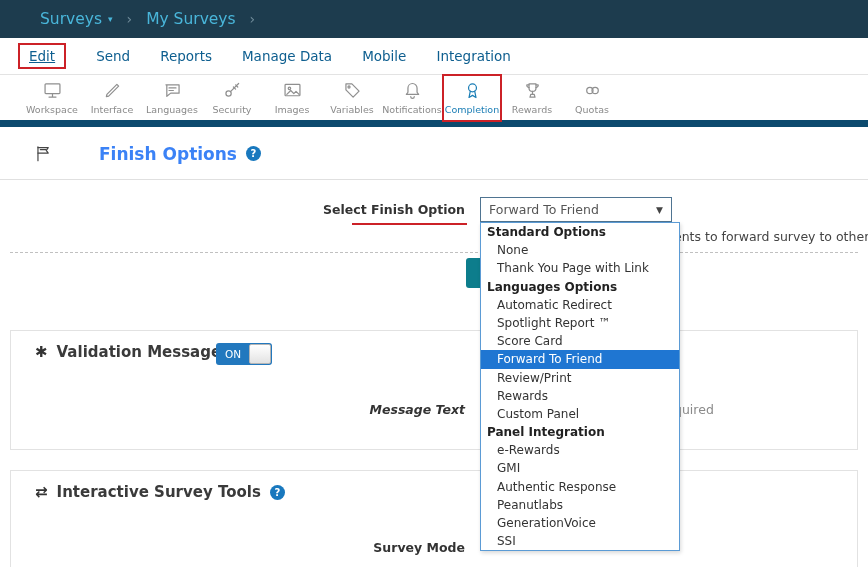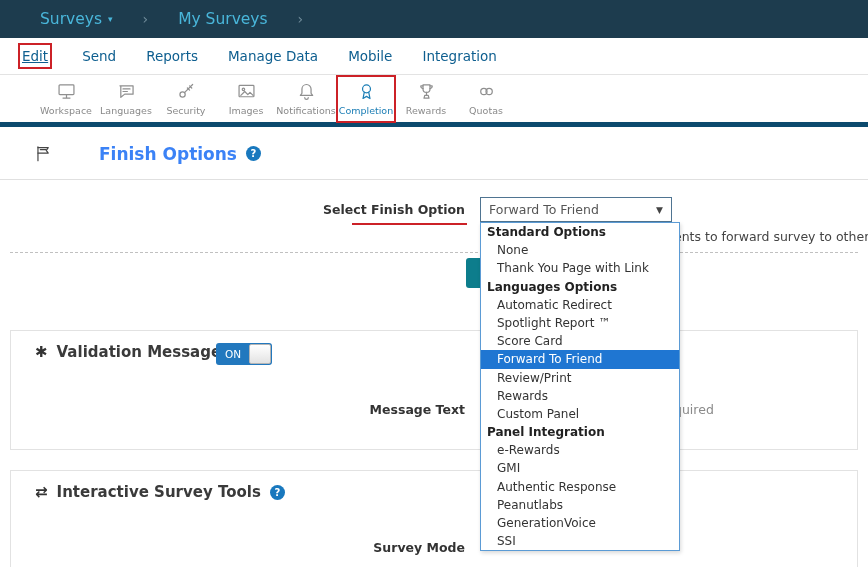--- a/index.html
+++ b/index.html
@@ -3,33 +3,33 @@
 <meta charset="utf-8">
 <style>
   html,body{margin:0;padding:0;}
   body{
     width:868px;height:567px;position:relative;overflow:hidden;
     background:#ffffff;font-family:"DejaVu Sans", sans-serif;
     -webkit-font-smoothing:antialiased;
   }
   
   .topbar{position:absolute;top:0;left:0;right:0;height:38px;background:#1d3c4e;
-    display:flex;align-items:center;padding-left:40px;gap:30px;box-sizing:border-box;text-align:right;}
+    display:flex;align-items:center;padding-left:40px;gap:14px;box-sizing:border-box;text-align:right;}
   .crumb{color:#49b6da;font-size:15.5px;display:inline-flex;align-items:center;gap:6px;cursor:pointer;}
   .crumb .caret{font-size:9px;color:#49b6da;}
   .crumb-sep{color:#6f8b99;font-size:14px;}
   
   .tabs{position:absolute;top:38px;left:0;right:0;height:37px;background:#fff;
     border-bottom:1px solid #e3e3e3;display:flex;align-items:center;padding-left:18px;gap:30px;box-sizing:border-box;}
   .tab{color:#0d5e8f;font-size:13.5px;cursor:pointer;white-space:nowrap;}
   .tab.active{text-decoration:underline;}
-  .red-box{border:2px solid #cc2127;padding:3px 2px;}
+  .red-box{border:2px solid #cc2127;padding:3px 9px;}
   
   .icons-row{position:absolute;top:75px;left:0;right:0;height:52px;background:#fff;
-    border-bottom:5px solid #0c4a6e;display:flex;align-items:center;padding-left:36px;box-sizing:border-box;}
+    border-bottom:7px solid #0c4a6e;display:flex;align-items:center;padding-left:22px;box-sizing:border-box;}
   .tool{width:60px;height:48px;display:flex;flex-direction:column;align-items:center;justify-content:center;gap:3px;cursor:pointer;box-sizing:border-box;}
   .tool svg{width:21px;height:21px;fill:none;stroke:#8f8f8f;stroke-width:1.4;stroke-linecap:round;stroke-linejoin:round;}
   .tool .tlabel{font-size:9.5px;color:#8a8a8a;white-space:nowrap;}
   .tool.selected{border:2px solid #cc2127;}
   .tool.selected svg{stroke:#1a7db5;}
   .tool.selected .tlabel{color:#1a7db5;}
   
   .page-head{position:absolute;top:128px;left:0;right:0;height:52px;border-bottom:1px solid #e0e0e0;
     display:flex;align-items:center;padding-left:34px;gap:9px;box-sizing:border-box;background:#fff;}
   .page-title{font-size:17px;font-weight:bold;color:#3b82f6;margin-left:37px;}
@@ -59,21 +59,21 @@
   .card{position:absolute;left:10px;width:848px;background:#fff;border:1px solid #e2e2e2;box-sizing:border-box;}
   .card1{top:330px;height:120px;}
   .card2{top:470px;height:97px;border-bottom:none;}
   .sec-title-row{position:absolute;top:12px;left:24px;display:flex;align-items:center;gap:9px;}
   .sec-title{font-size:15px;font-weight:bold;color:#3a3a3a;white-space:nowrap;}
   .sec-glyph{font-size:15px;color:#333;font-weight:bold;}
   .toggle{position:absolute;top:12px;left:205px;width:56px;height:22px;background:#2278be;border-radius:3px;cursor:pointer;}
   .toggle .on-label{position:absolute;left:9px;top:5px;color:#fff;font-size:10.5px;font-weight:normal;}
   .toggle .knob{position:absolute;right:1px;top:1px;width:22px;height:20px;background:linear-gradient(#ffffff,#e3e3e3);
     border:1px solid #b5b5b5;border-radius:2px;box-sizing:border-box;}
-  .msg-label{position:absolute;top:402px;left:240px;width:225px;text-align:right;font-weight:bold;font-size:12.5px;color:#333;}
+  .msg-label{position:absolute;top:402px;left:240px;width:225px;text-align:right;font-weight:bold;font-size:12.5px;color:#333;font-style:italic;}
   .msg-visible{position:absolute;top:402px;left:674px;font-size:12.5px;color:#8a8a8a;z-index:5;}
   .mode-label{position:absolute;top:540px;left:240px;width:225px;text-align:right;font-weight:bold;font-size:12.5px;color:#333;z-index:2;}
   .title-flag{width:19px;height:19px;fill:none;stroke:#444;stroke-width:1.5;stroke-linecap:round;stroke-linejoin:round;}
 </style>
 </head>
 <body>
 
 <div class="topbar">
   <span class="crumb">
     <span>Surveys</span>
@@ -98,39 +98,52 @@
 <div class="icons-row">
   <div class="tool">
     <svg viewBox="0 0 24 24">
         <rect x="3.5" y="4.5" width="17" height="11" rx="1"></rect>
         <path d="M12 15.5v4M8 19.5h8"></path>
       </svg>
     <span class="tlabel">Workspace</span>
   </div>
   <div class="tool">
     <svg viewBox="0 0 24 24">
+        <path d="M5 19l2.6-.6L19 7l-2-2L5.6 16.4 5 19z"></path>
+      </svg>
+    <span class="tlabel">Interface</span>
+  </div>
+  <div class="tool">
+    <svg viewBox="0 0 24 24">
         <path d="M4.5 5.5h15V15H10l-4.5 3.6V5.5z"></path>
         <path d="M8 9h8M8 12h5"></path>
       </svg>
     <span class="tlabel">Languages</span>
   </div>
   <div class="tool">
     <svg viewBox="0 0 24 24">
         <circle cx="7.5" cy="15.5" r="3"></circle>
         <path d="M10 13l9-9M15.5 5.5L18 8M13 8l2.5 2.5"></path>
       </svg>
     <span class="tlabel">Security</span>
   </div>
   <div class="tool">
     <svg viewBox="0 0 24 24">
         <rect x="3.5" y="5" width="17" height="13" rx="1"></rect>
         <circle cx="8.5" cy="9.5" r="1.4"></circle>
         <path d="M5.5 16.5L10 12l3.5 3.5 2.5-2.5 3.5 3.5"></path>
       </svg>
     <span class="tlabel">Images</span>
+  </div>
+  <div class="tool">
+    <svg viewBox="0 0 24 24">
+        <path d="M4.5 4.5h6.8l8.2 8.2-6.8 6.8-8.2-8.2V4.5z"></path>
+        <circle cx="8" cy="8" r="1.2"></circle>
+      </svg>
+    <span class="tlabel">Variables</span>
   </div>
   <div class="tool">
     <svg viewBox="0 0 24 24">
         <path d="M12 4a5.2 5.2 0 0 0-5.2 5.2V14l-1.8 2.5h14L17.2 14V9.2A5.2 5.2 0 0 0 12 4z"></path>
         <path d="M10 19a2 2 0 0 0 4 0"></path>
       </svg>
     <span class="tlabel">Notifications</span>
   </div>
   <div class="tool selected">
     <svg viewBox="0 0 24 24">

